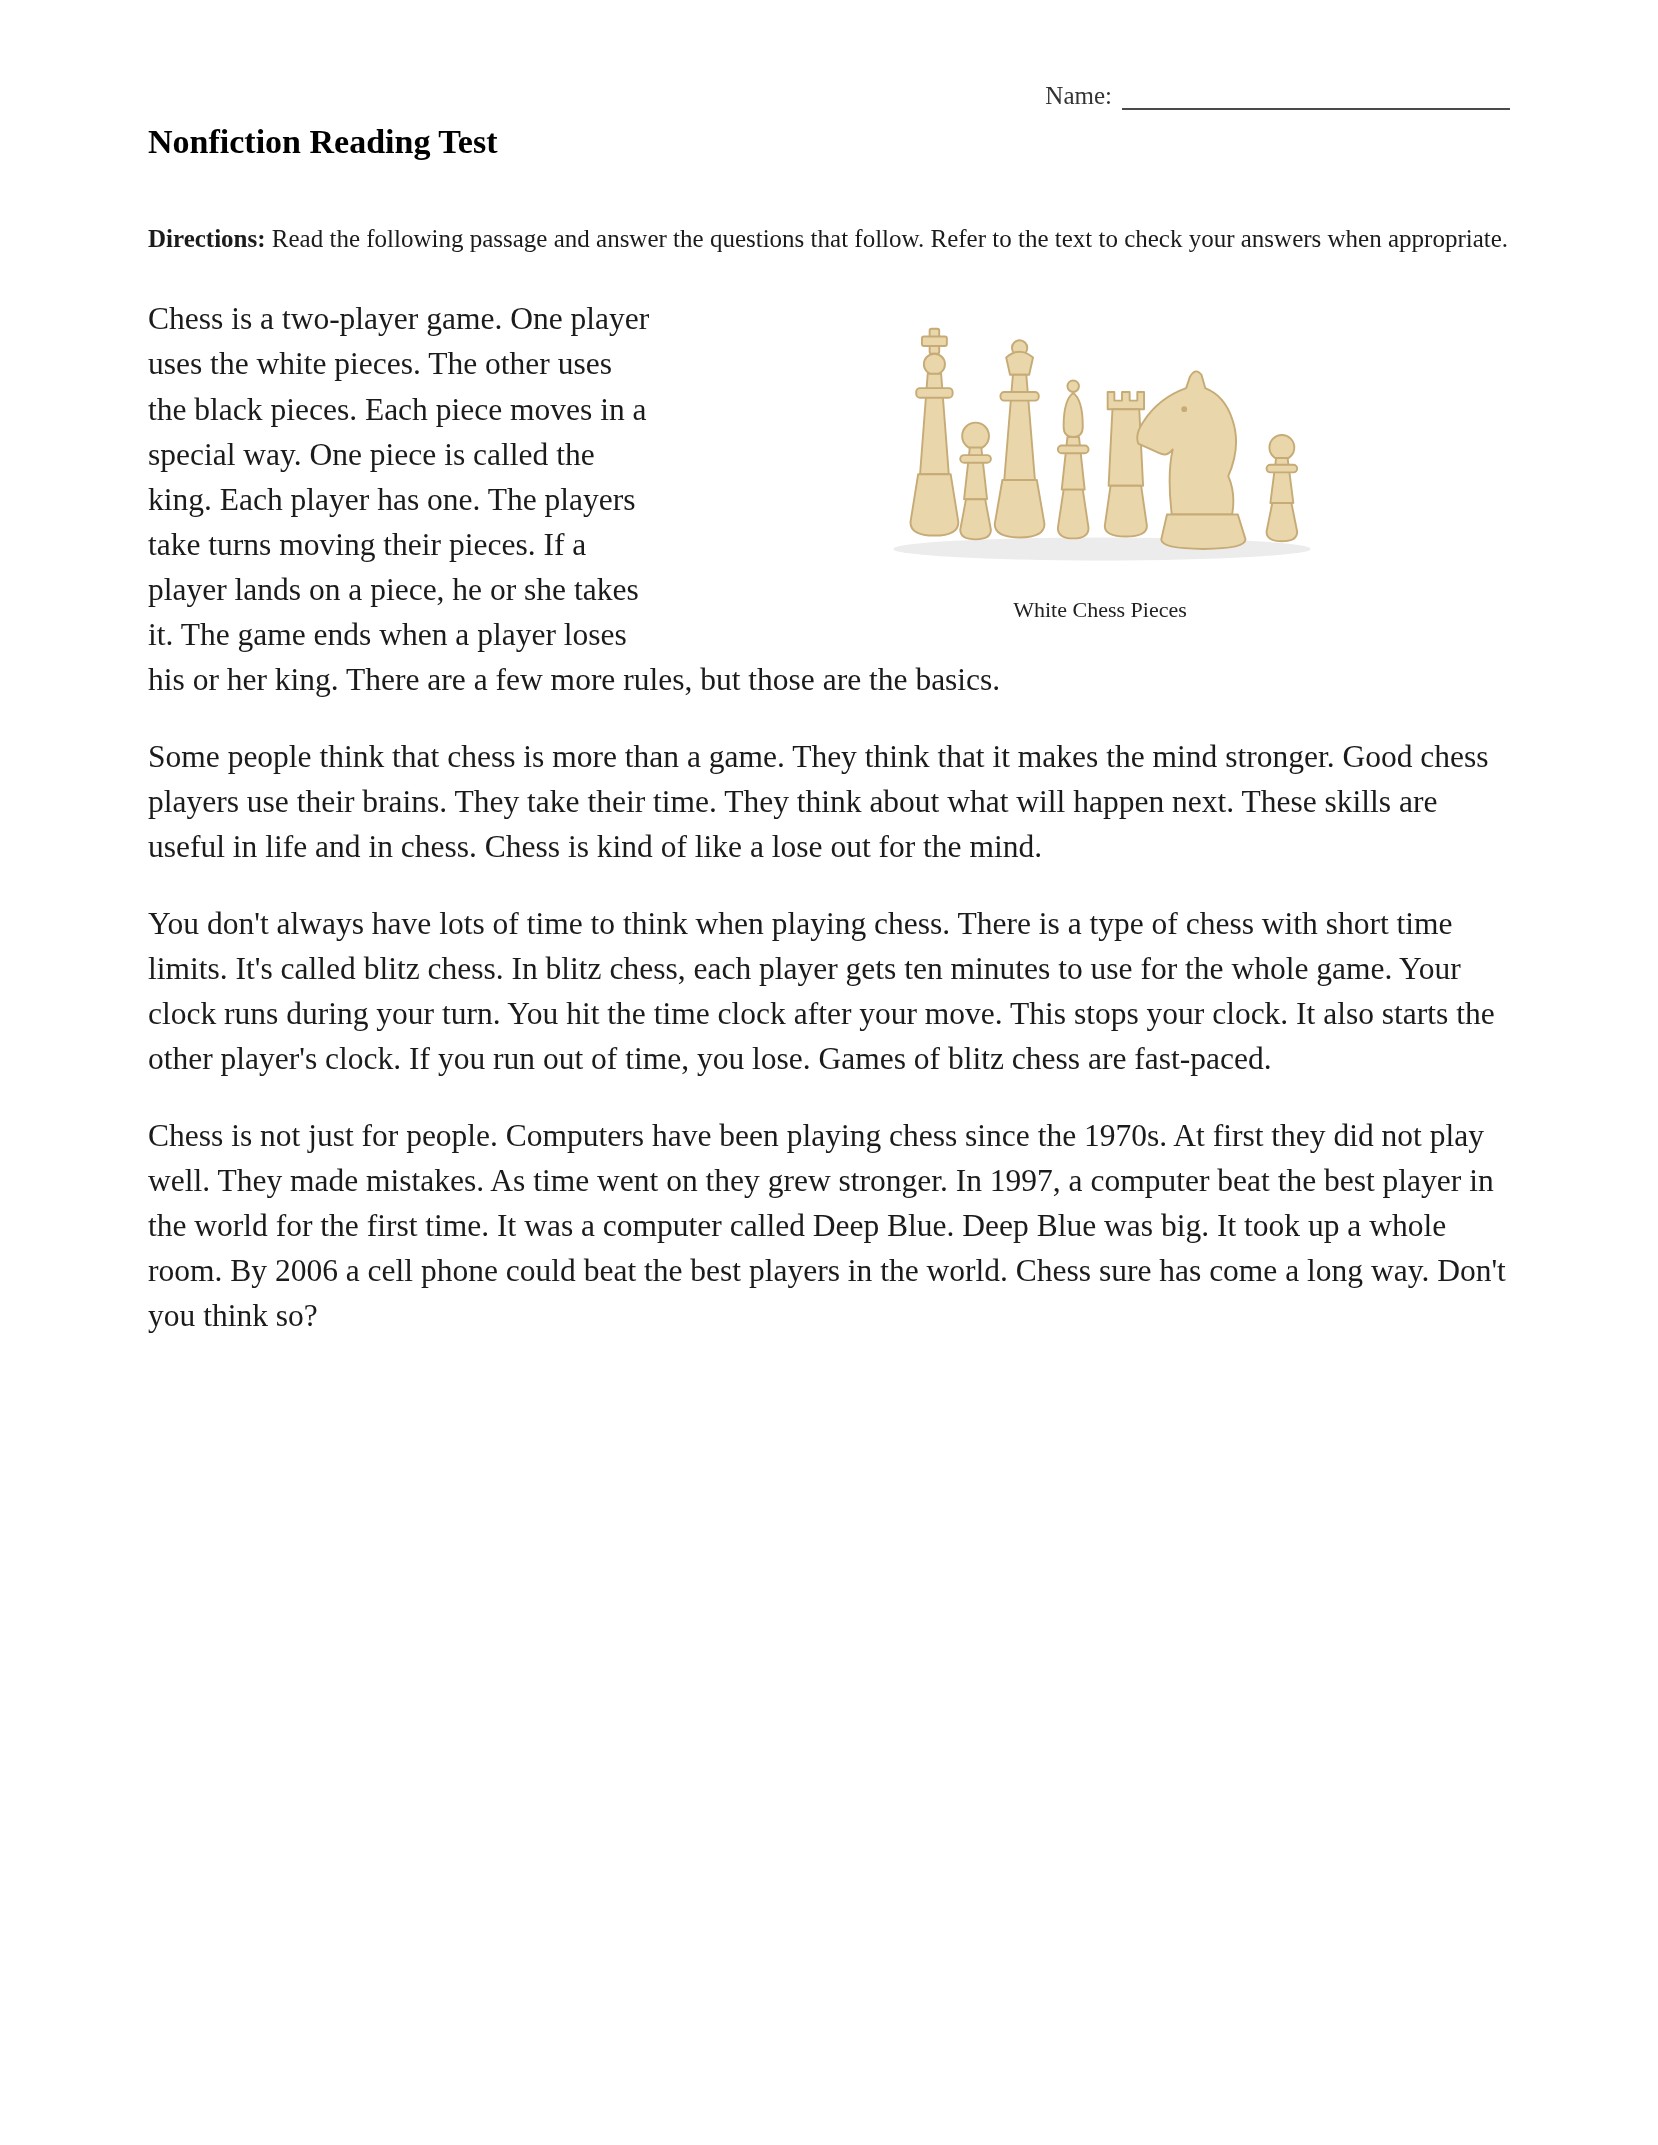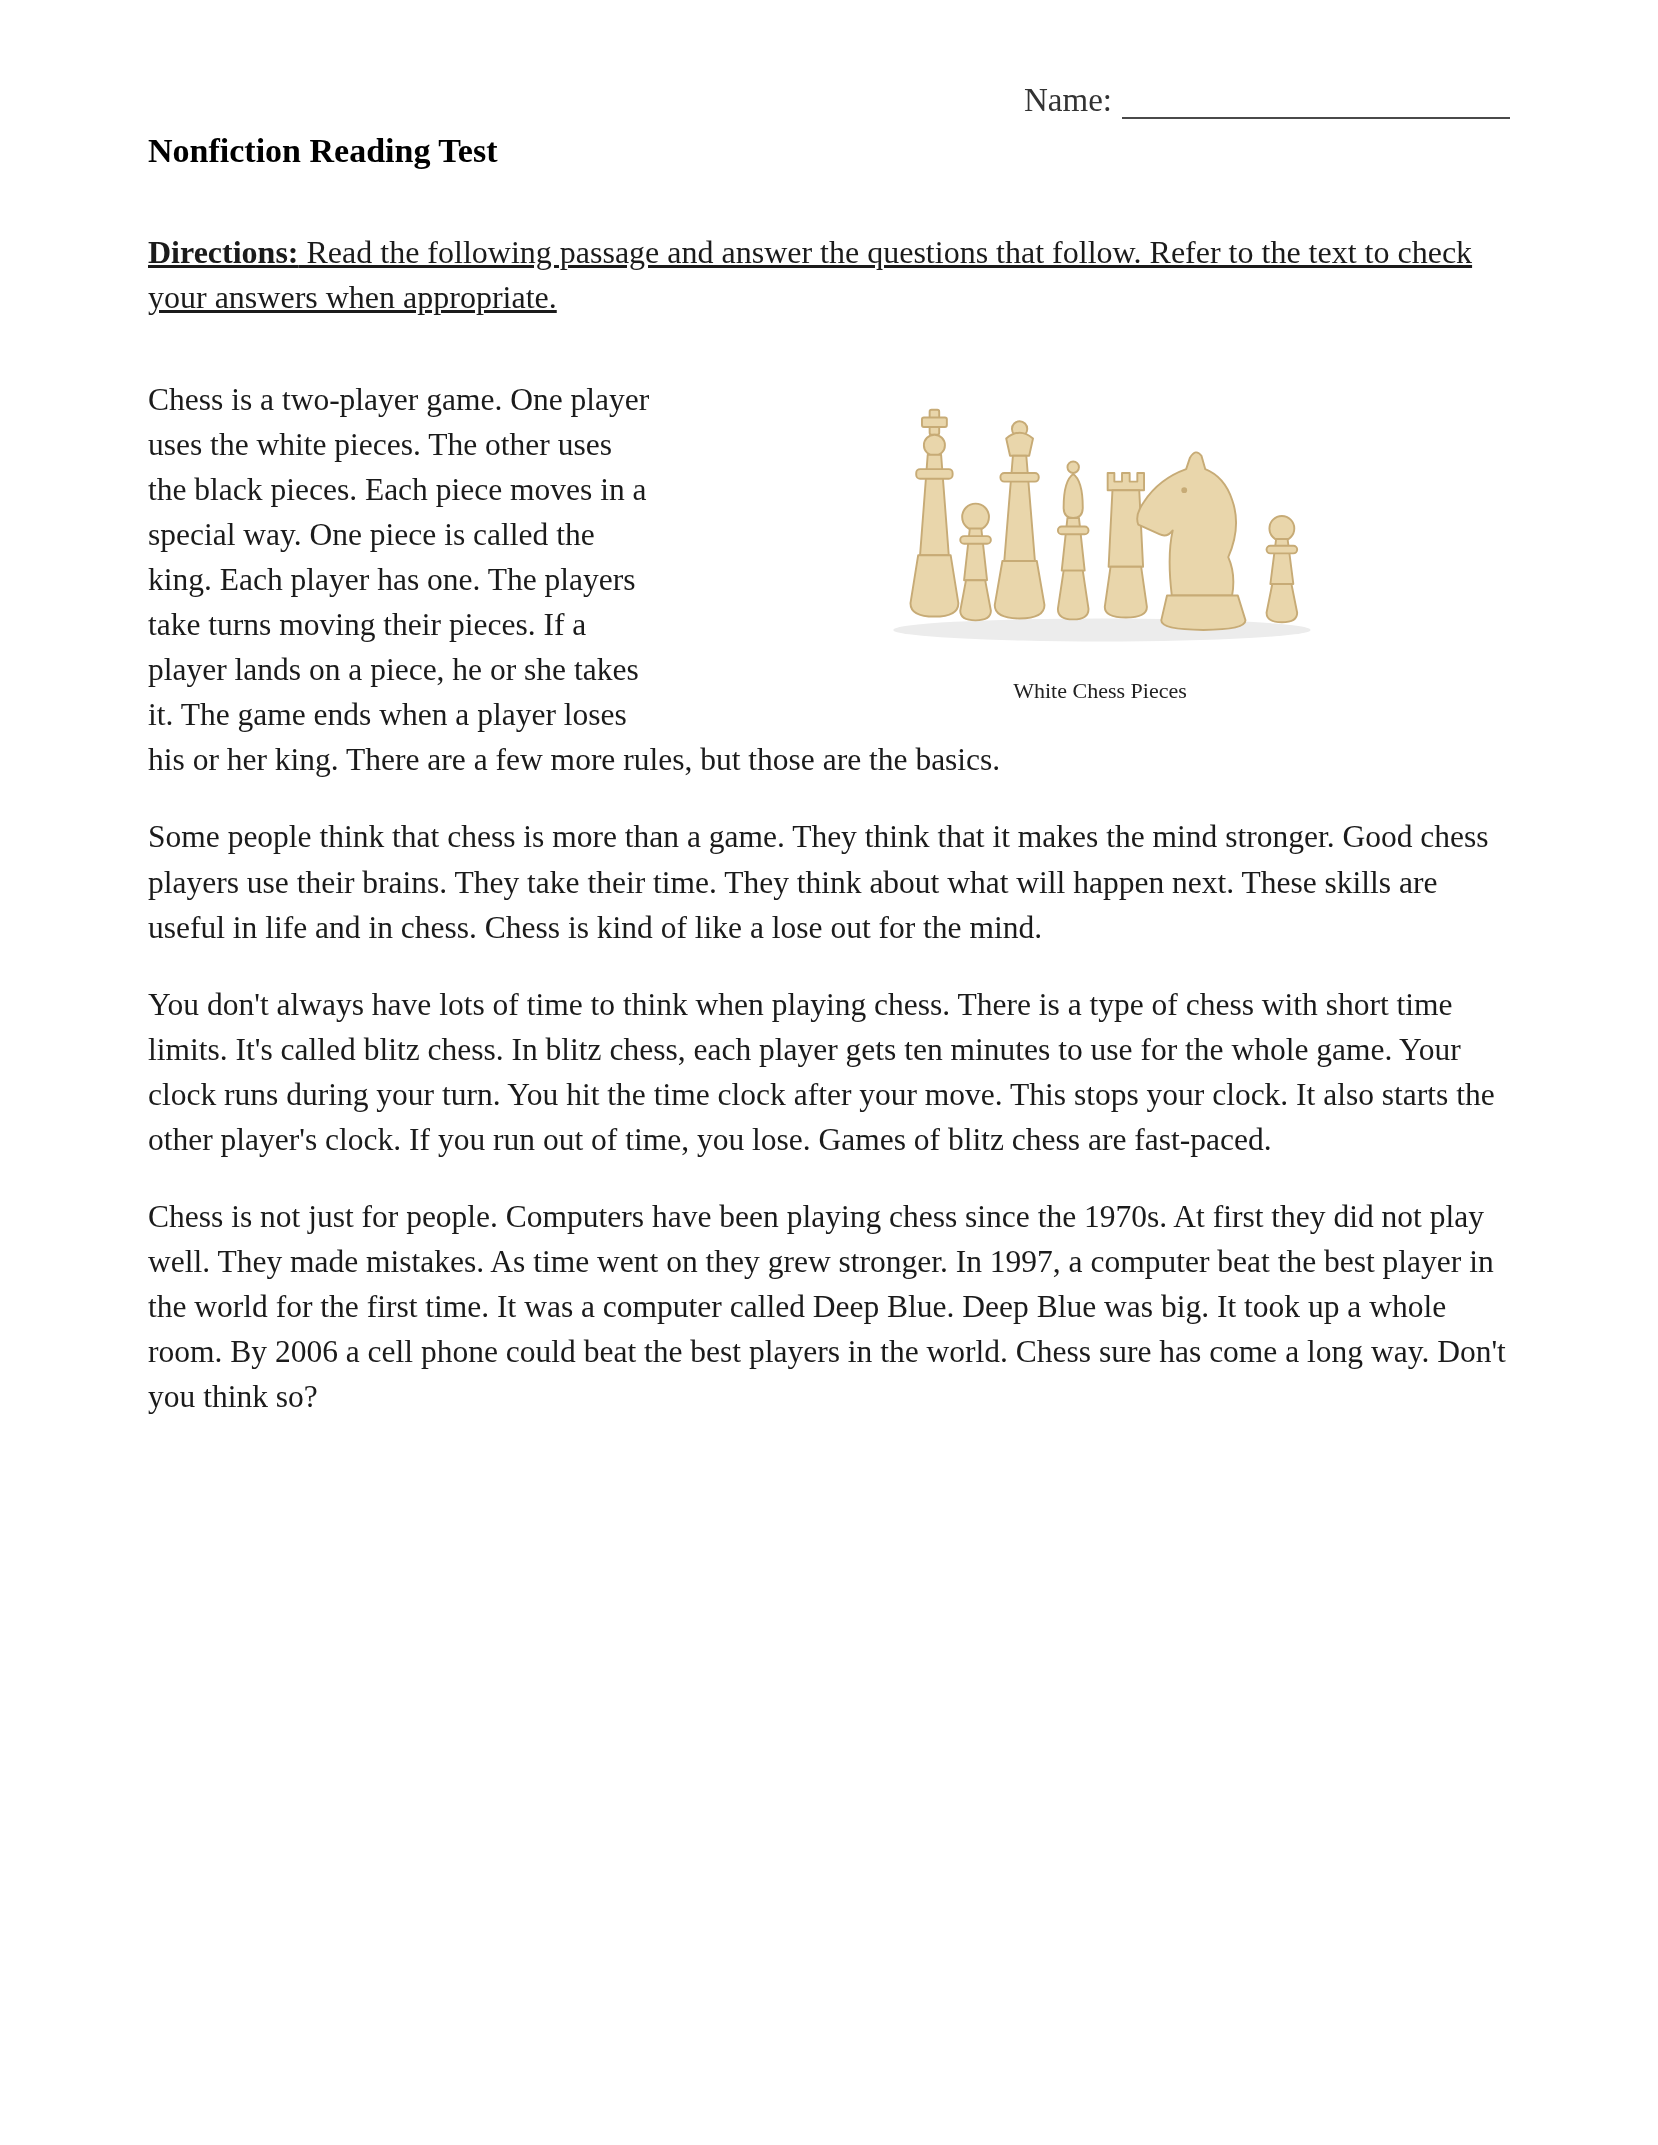--- a/index.html
+++ b/index.html
@@ -14,44 +14,43 @@
   .page {
     width: 1658px;
     min-height: 2145px;
     padding: 82px 148px 80px 148px;
     position: relative;
   }
   .name-row {
     display: flex;
     justify-content: flex-end;
     align-items: flex-end;
-    font-size: 33px;
+    font-size: 25px;
     color: #333333;
     margin-bottom: 6px;
   }
   .name-underline {
     display: inline-block;
     width: 388px;
     height: 1.1em;
     border-bottom: 2px solid #4a4a4a;
     margin-left: 10px;
   }
   .title-block { margin-top: 0px; }
   .doc-title, .doc-subtitle {
     font-size: 34px;
     font-weight: bold;
     line-height: 1.55;
     color: #000000;
   }
   .directions {
     margin-top: 52px;
-    margin-bottom: 56px;
-    font-size: 32px;
+    margin-bottom: 40px;
+    font-size: 25px;
     line-height: 1.43;
-    text-decoration: underline;
   }
   .directions strong { font-weight: bold; }
   .article { font-size: 31.5px; line-height: 1.43; }
   .article p.body-par { margin: 0 0 32px 0; }
   .chess-figure {
     float: right;
     width: 820px;
     margin: 6px 0 6px 40px;
     text-align: center;
   }

